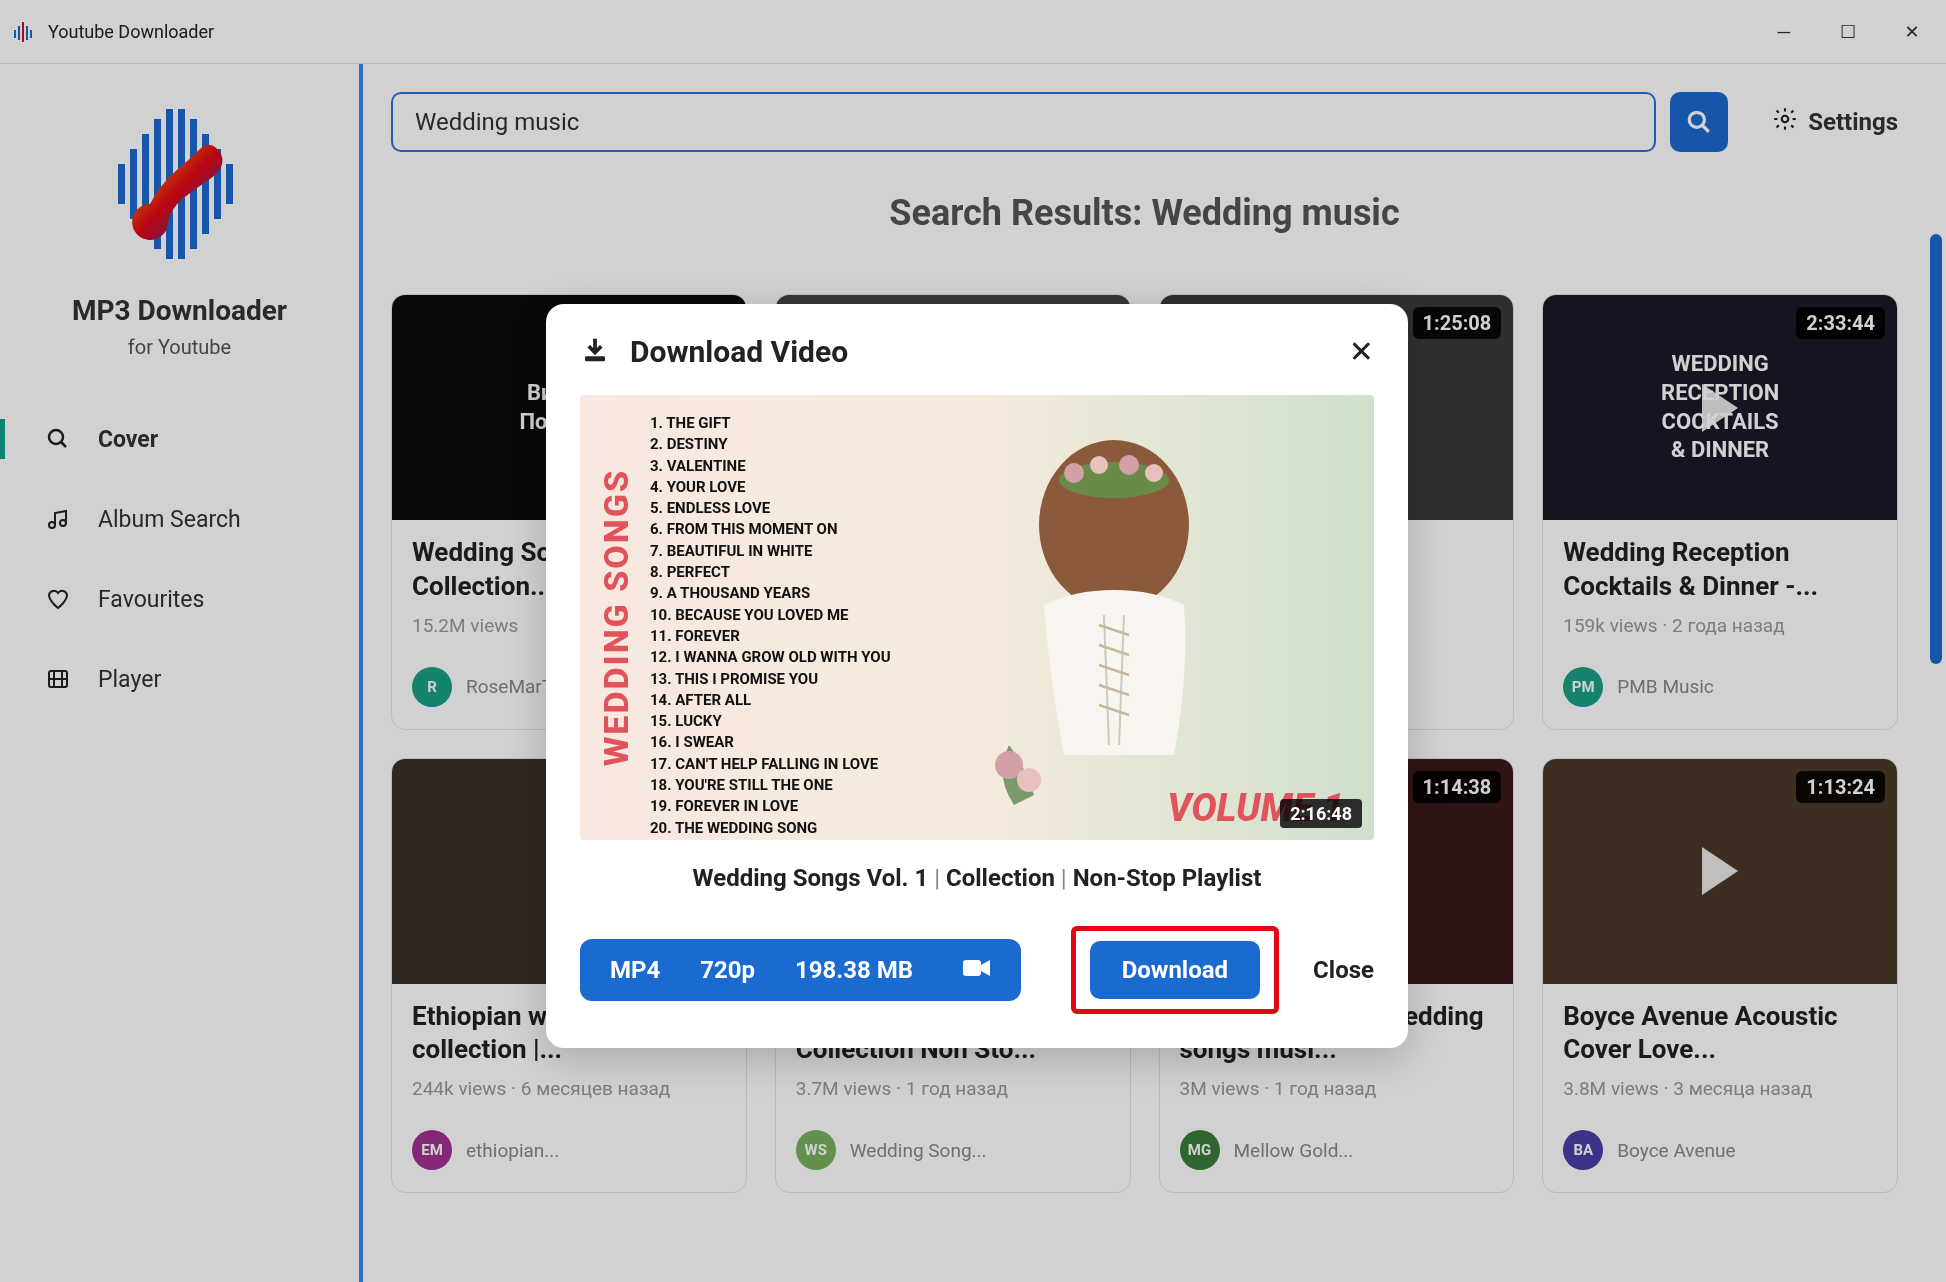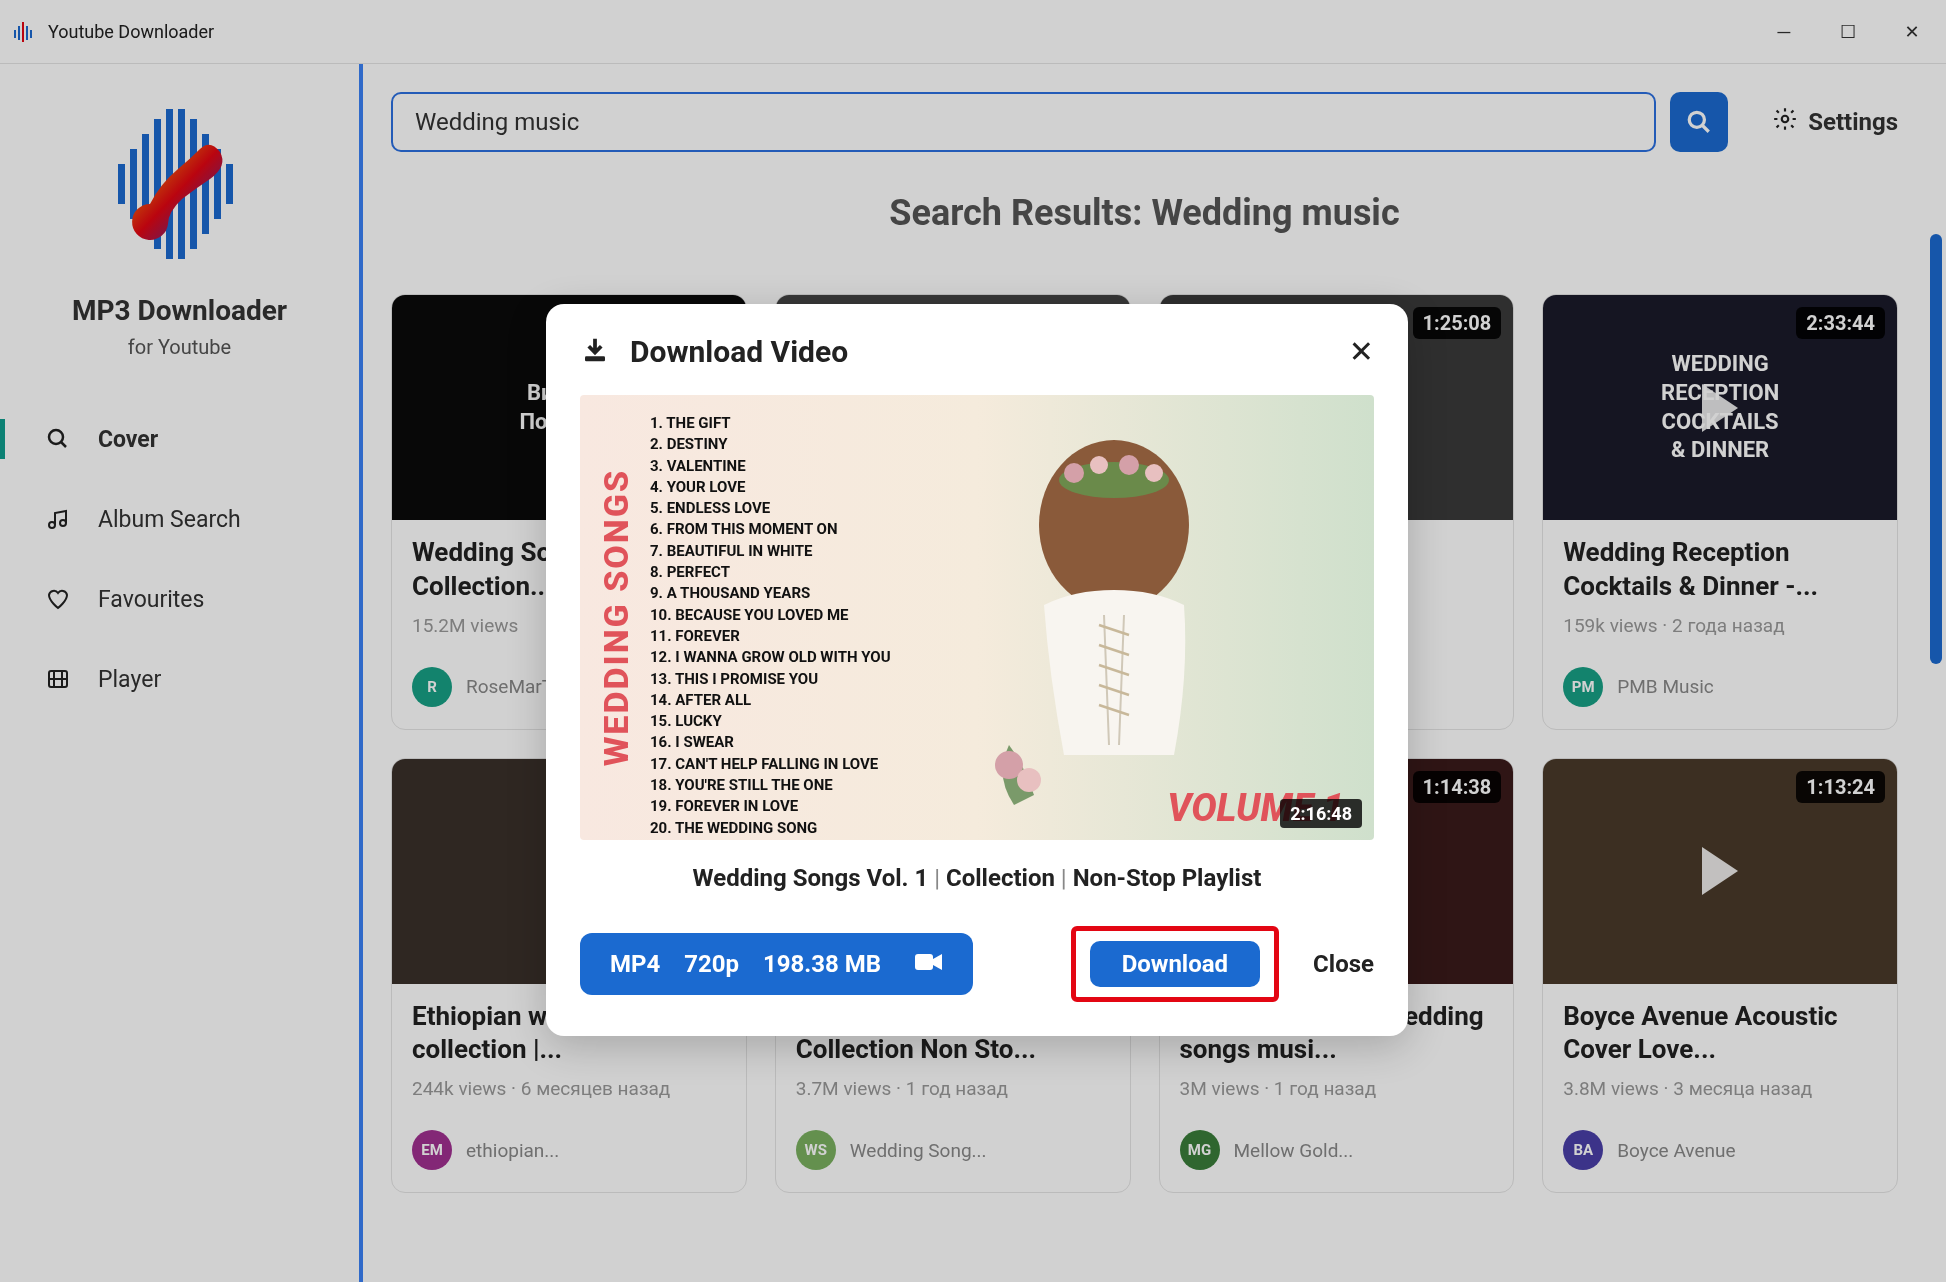--- a/index.html
+++ b/index.html
@@ -57,24 +57,24 @@
 .modal-head .mh-close { margin-left: auto; font-size: 30px; cursor: pointer; color: #222; }
 .modal-thumb { width: 100%; height: 445px; border-radius: 4px; background: linear-gradient(90deg, #f8e8e0 0%, #f5ebdc 50%, #cfe0cc 100%); position: relative; overflow: hidden; }
 .mt-left { position: absolute; left: 16px; top: 20px; bottom: 20px; width: 40px; display: flex; align-items: center; justify-content: center; }
 .mt-left .vtext { writing-mode: vertical-rl; transform: rotate(180deg); font-size: 34px; font-weight: 800; color: #e0535a; letter-spacing: 2px; }
 .mt-list { position: absolute; left: 70px; top: 18px; font-size: 15px; font-weight: 700; color: #111; line-height: 1.42; }
 .mt-vol { position: absolute; right: 30px; bottom: 10px; font-size: 38px; font-weight: 800; color: #e0535a; font-style: italic; }
 .mt-dur { position: absolute; right: 12px; bottom: 12px; background: rgba(0,0,0,0.8); color: #fff; padding: 4px 10px; border-radius: 4px; font-size: 18px; font-weight: 700; }
 .modal-title { text-align: center; font-size: 24px; font-weight: 700; color: #222; margin-top: 24px; }
 .modal-title .sep { color: #888; font-weight: 400; }
 .modal-actions { display: flex; align-items: center; margin-top: 34px; gap: 26px; }
-.fmt-pill { background: #1b6ad0; color: #fff; border-radius: 12px; height: 62px; display: flex; align-items: center; gap: 24px; padding: 0 30px; font-size: 24px; font-weight: 700; }
+.fmt-pill { background: #1b6ad0; color: #fff; border-radius: 12px; height: 62px; display: flex; align-items: center; gap: 40px; padding: 0 30px; font-size: 24px; font-weight: 700; }
 .fmt-pill .cam { margin-left: 10px; }
 .dl-wrap { border: 5px solid #e30613; border-radius: 6px; padding: 10px 14px; display: flex; align-items: center; margin-left: auto; }
-.dl-btn { background: #1b6ad0; color: #fff; border: none; border-radius: 10px; height: 46px; padding: 0 32px; font-size: 24px; font-weight: 700; cursor: pointer; }
+.dl-btn { background: #1b6ad0; color: #fff; border: none; border-radius: 10px; height: 58px; padding: 0 32px; font-size: 24px; font-weight: 700; cursor: pointer; }
 .close-btn { font-size: 24px; font-weight: 700; color: #222; cursor: pointer; margin-left: 8px; }
 
 .bride-silhouette { position: absolute; right: 80px; top: 20px; width: 380px; height: 400px; }
 </style>
 </head>
 <body>
 
 <div class="titlebar">
   <span class="app-icon">
     <svg viewBox="0 0 24 24" width="24" height="24">

